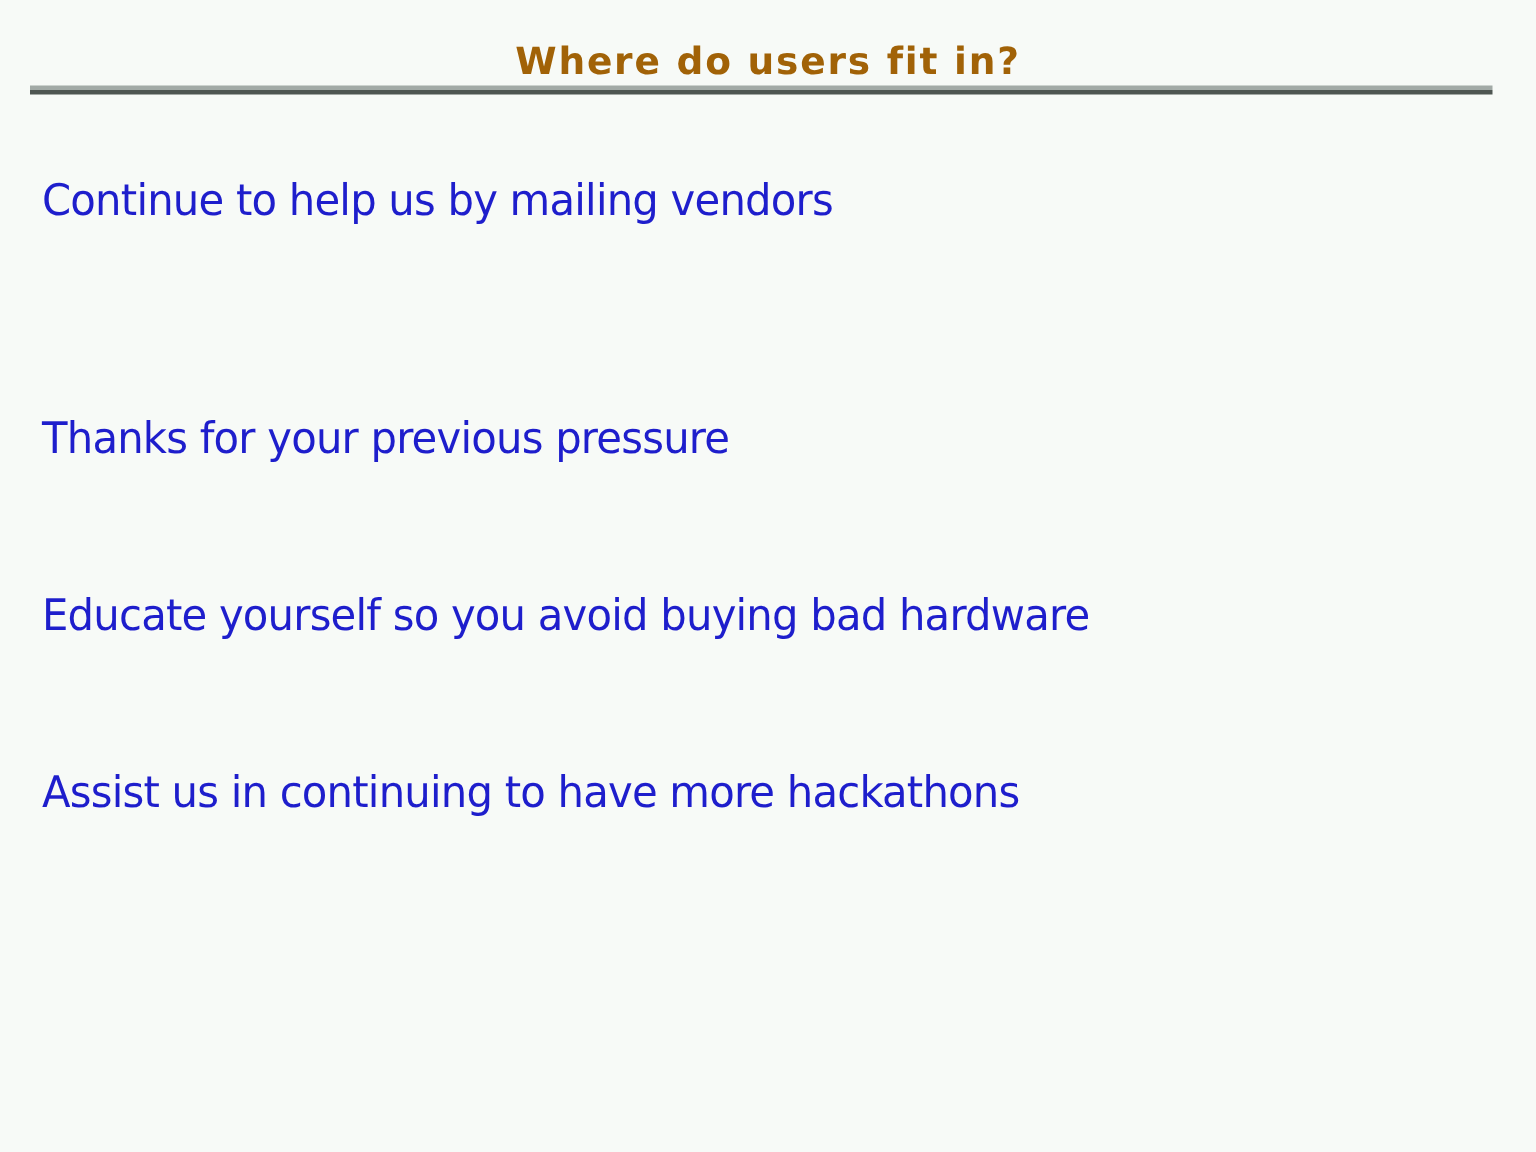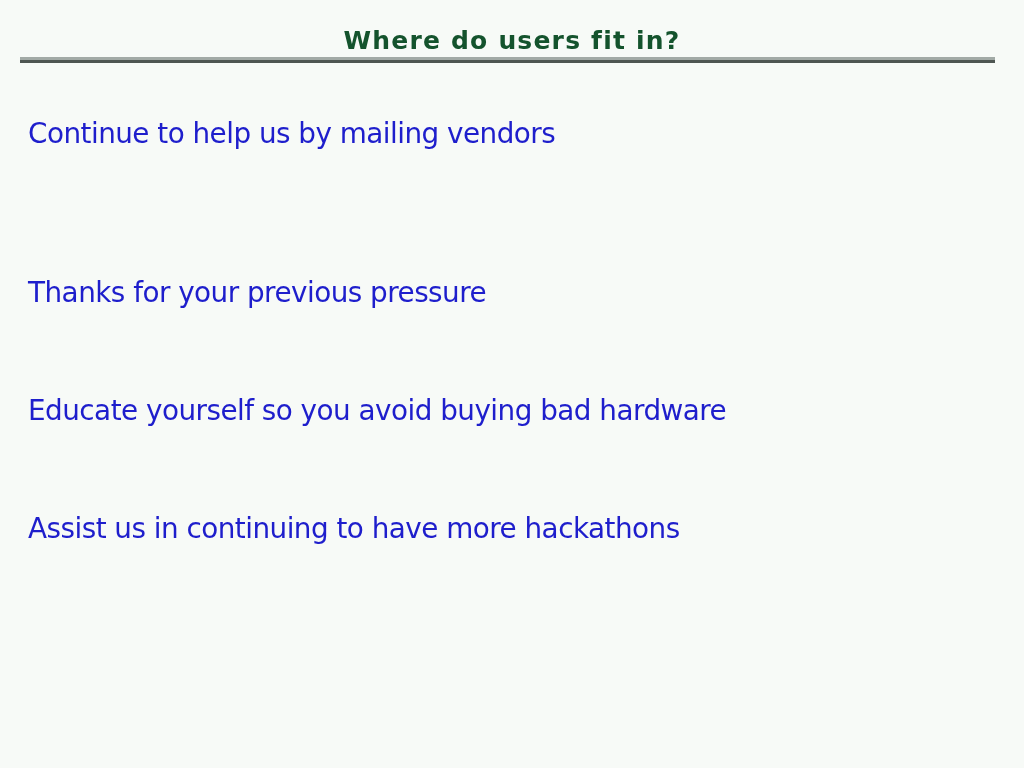--- a/index.html
+++ b/index.html
@@ -21,21 +21,21 @@
     background: #f7faf7;
   }
 
   
   #slide-title {
     position: absolute;
     left: 0;
     top: 26px;
     width: 1024px;
     text-align: center;
-    color: #14532d;
+    color: #a16207;
     font-family: "DejaVu Sans", sans-serif;
     font-weight: bold;
     font-size: 25px;
     letter-spacing: 1.2px;
     line-height: 30px;
     white-space: nowrap;
   }
 
   
   #title-rule {

